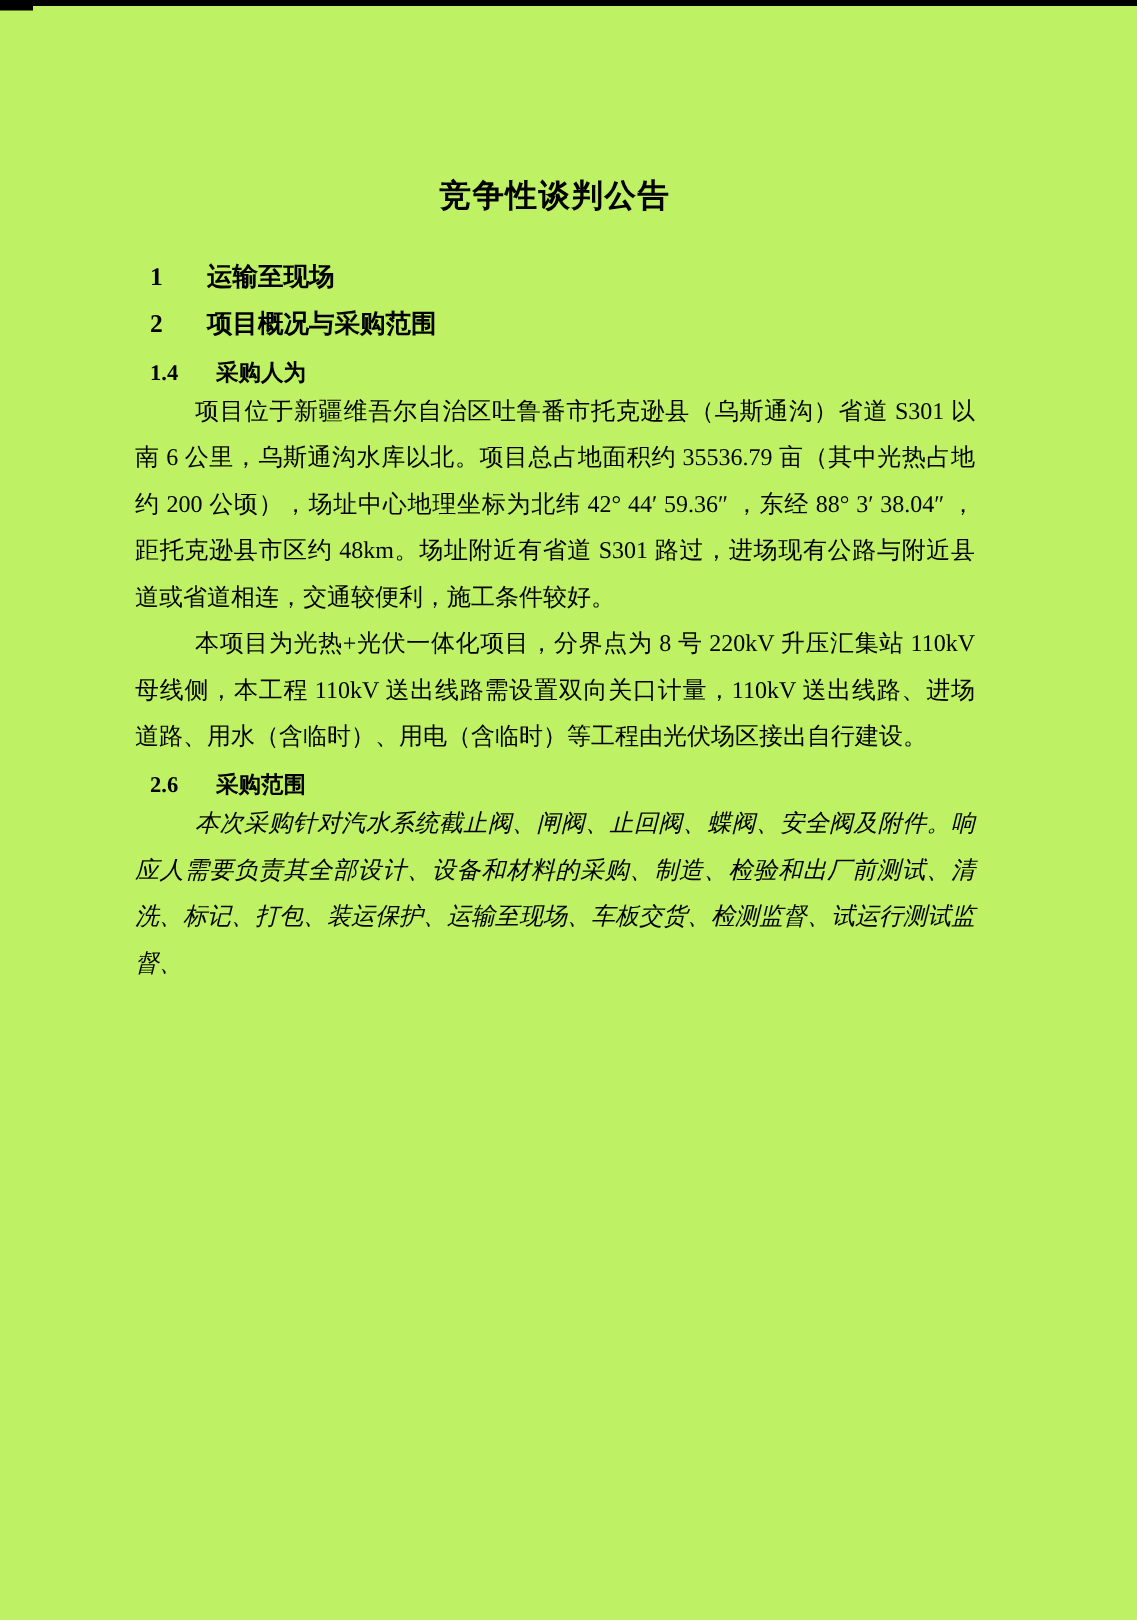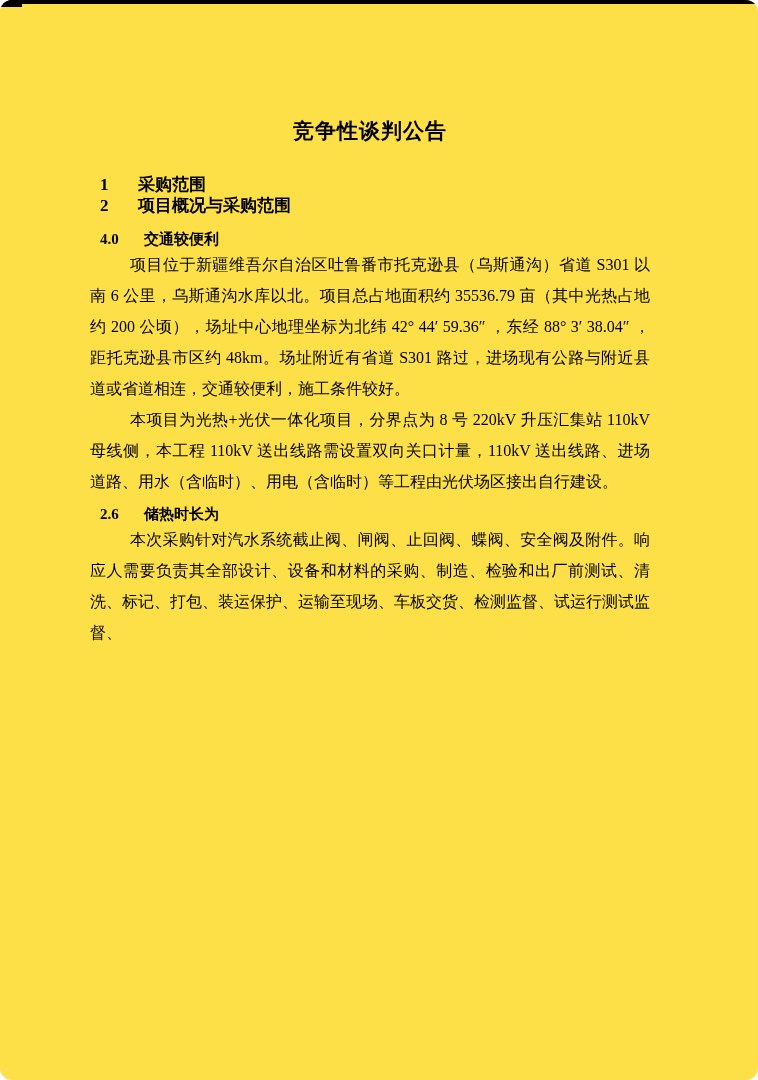--- a/index.html
+++ b/index.html
@@ -11,23 +11,22 @@
     width: 758px;
     height: 1080px;
     position: relative;
     font-family: "Liberation Serif", serif;
     color: #000000;
   }
   .page {
     position: relative;
     width: 758px;
     height: 1080px;
-    background: #fde047;
+    background: #bef264;
     overflow: hidden;
-    border-radius: 12px;
   }
   
   .top-bar {
     position: absolute;
     top: 0; left: 0;
     width: 758px; height: 4px;
     background: #000000;
   }
   .top-notch {
     position: absolute;
@@ -66,27 +65,27 @@
   }
   .h-num {
     display: inline-block;
     font-family: "Liberation Serif", serif;
     font-weight: bold;
   }
   .h-l1 .h-num { width: 38px; }
   .h-l2 .h-num { width: 44px; }
   .m-h1  { margin-top: 28px; }
   .m-p1  { margin-top: 11px; }
-  .m-h2  { }
+  .m-h2  { margin-top: 10px; }
   .m-h21 { margin-top: 13px; }
   .m-p2  { margin-top: 12px; }
   .m-p3  { margin-top: 0; }
   .m-p4  { margin-top: 0; }
   .m-h22 { margin-top: 7px; }
-  .m-p5  { margin-top: 12px; }
+  .m-p5  { margin-top: 12px; font-style: italic; }
   .body-para {
     margin: 0;
     font-family: "Liberation Serif", serif;
     font-size: 16px;
     line-height: 31px;
     text-align: justify;
     text-align-last: left;
     text-indent: 40px;
   }
   .body-para .u {
@@ -101,37 +100,37 @@
 <div class="page">
 
   <div class="top-bar"></div>
   <div class="top-notch"></div>
 
   <div class="content">
 
     <div class="doc-title">竞争性谈判公告</div>
 
     <div class="h h-l1 m-h1">
-      <span class="h-num">1</span><span>采购范围</span>
+      <span class="h-num">1</span><span>运输至现场</span>
     </div>
 
 
     <div class="h h-l1 m-h2">
       <span class="h-num">2</span><span>项目概况与采购范围</span>
     </div>
 
     <div class="h h-l2 m-h21">
-      <span class="h-num">4.0</span><span>交通较便利</span>
+      <span class="h-num">1.4</span><span>采购人为</span>
     </div>
 
     <p class="body-para m-p2">项目位于新疆维吾尔自治区吐鲁番市托克逊县（乌斯通沟）省道 S301 以南 6 公里，乌斯通沟水库以北。项目总占地面积约 35536.79 亩（其中光热占地约 200 公顷），场址中心地理坐标为北纬 42° 44′ 59.36″ ，东经 88° 3′ 38.04″ ，距托克逊县市区约 48km。场址附近有省道 S301 路过，进场现有公路与附近县道或省道相连，交通较便利，施工条件较好。</p>
 
 
     <p class="body-para m-p4">本项目为光热+光伏一体化项目，分界点为 8 号 220kV 升压汇集站 110kV 母线侧，本工程 110kV 送出线路需设置双向关口计量，110kV 送出线路、进场道路、用水（含临时）、用电（含临时）等工程由光伏场区接出自行建设。</p>
 
     <div class="h h-l2 m-h22">
-      <span class="h-num">2.6</span><span>储热时长为</span>
+      <span class="h-num">2.6</span><span>采购范围</span>
     </div>
 
     <p class="body-para m-p5">本次采购针对汽水系统截止阀、闸阀、止回阀、蝶阀、安全阀及附件。响应人需要负责其全部设计、设备和材料的采购、制造、检验和出厂前测试、清洗、标记、打包、装运保护、运输至现场、车板交货、检测监督、试运行测试监督、</p>
 
   </div>
 </div>
 
 </body></html>

